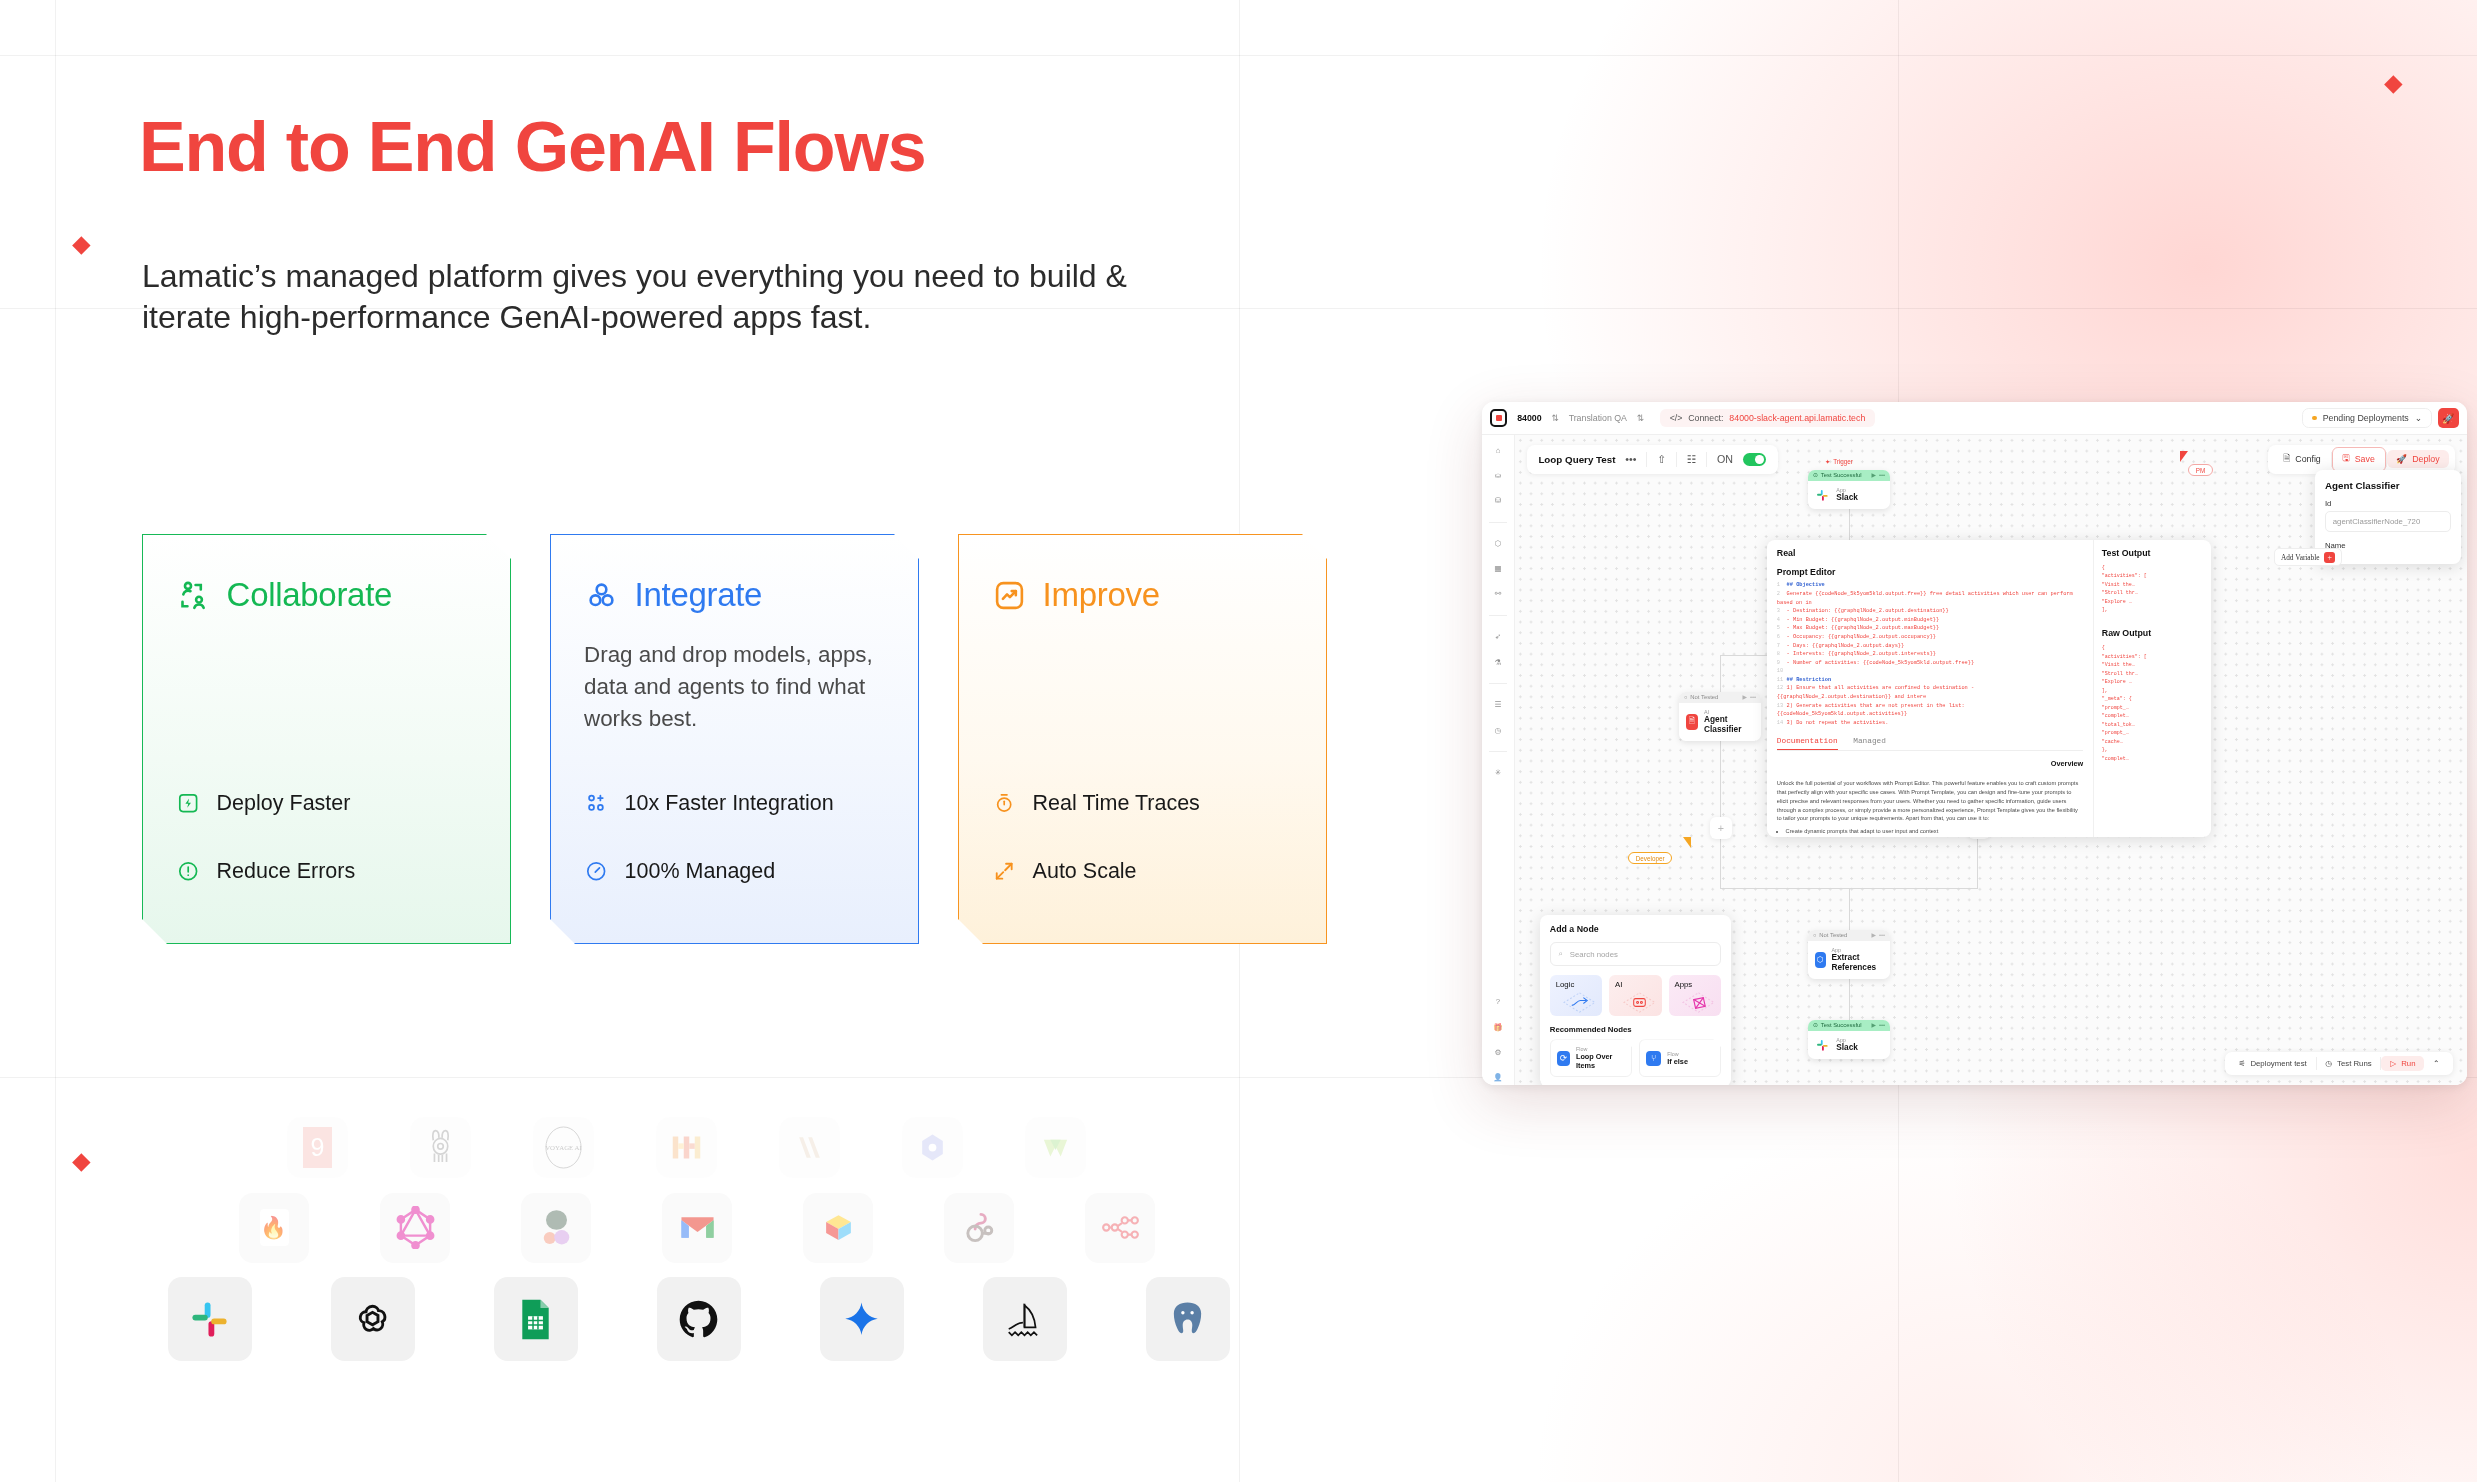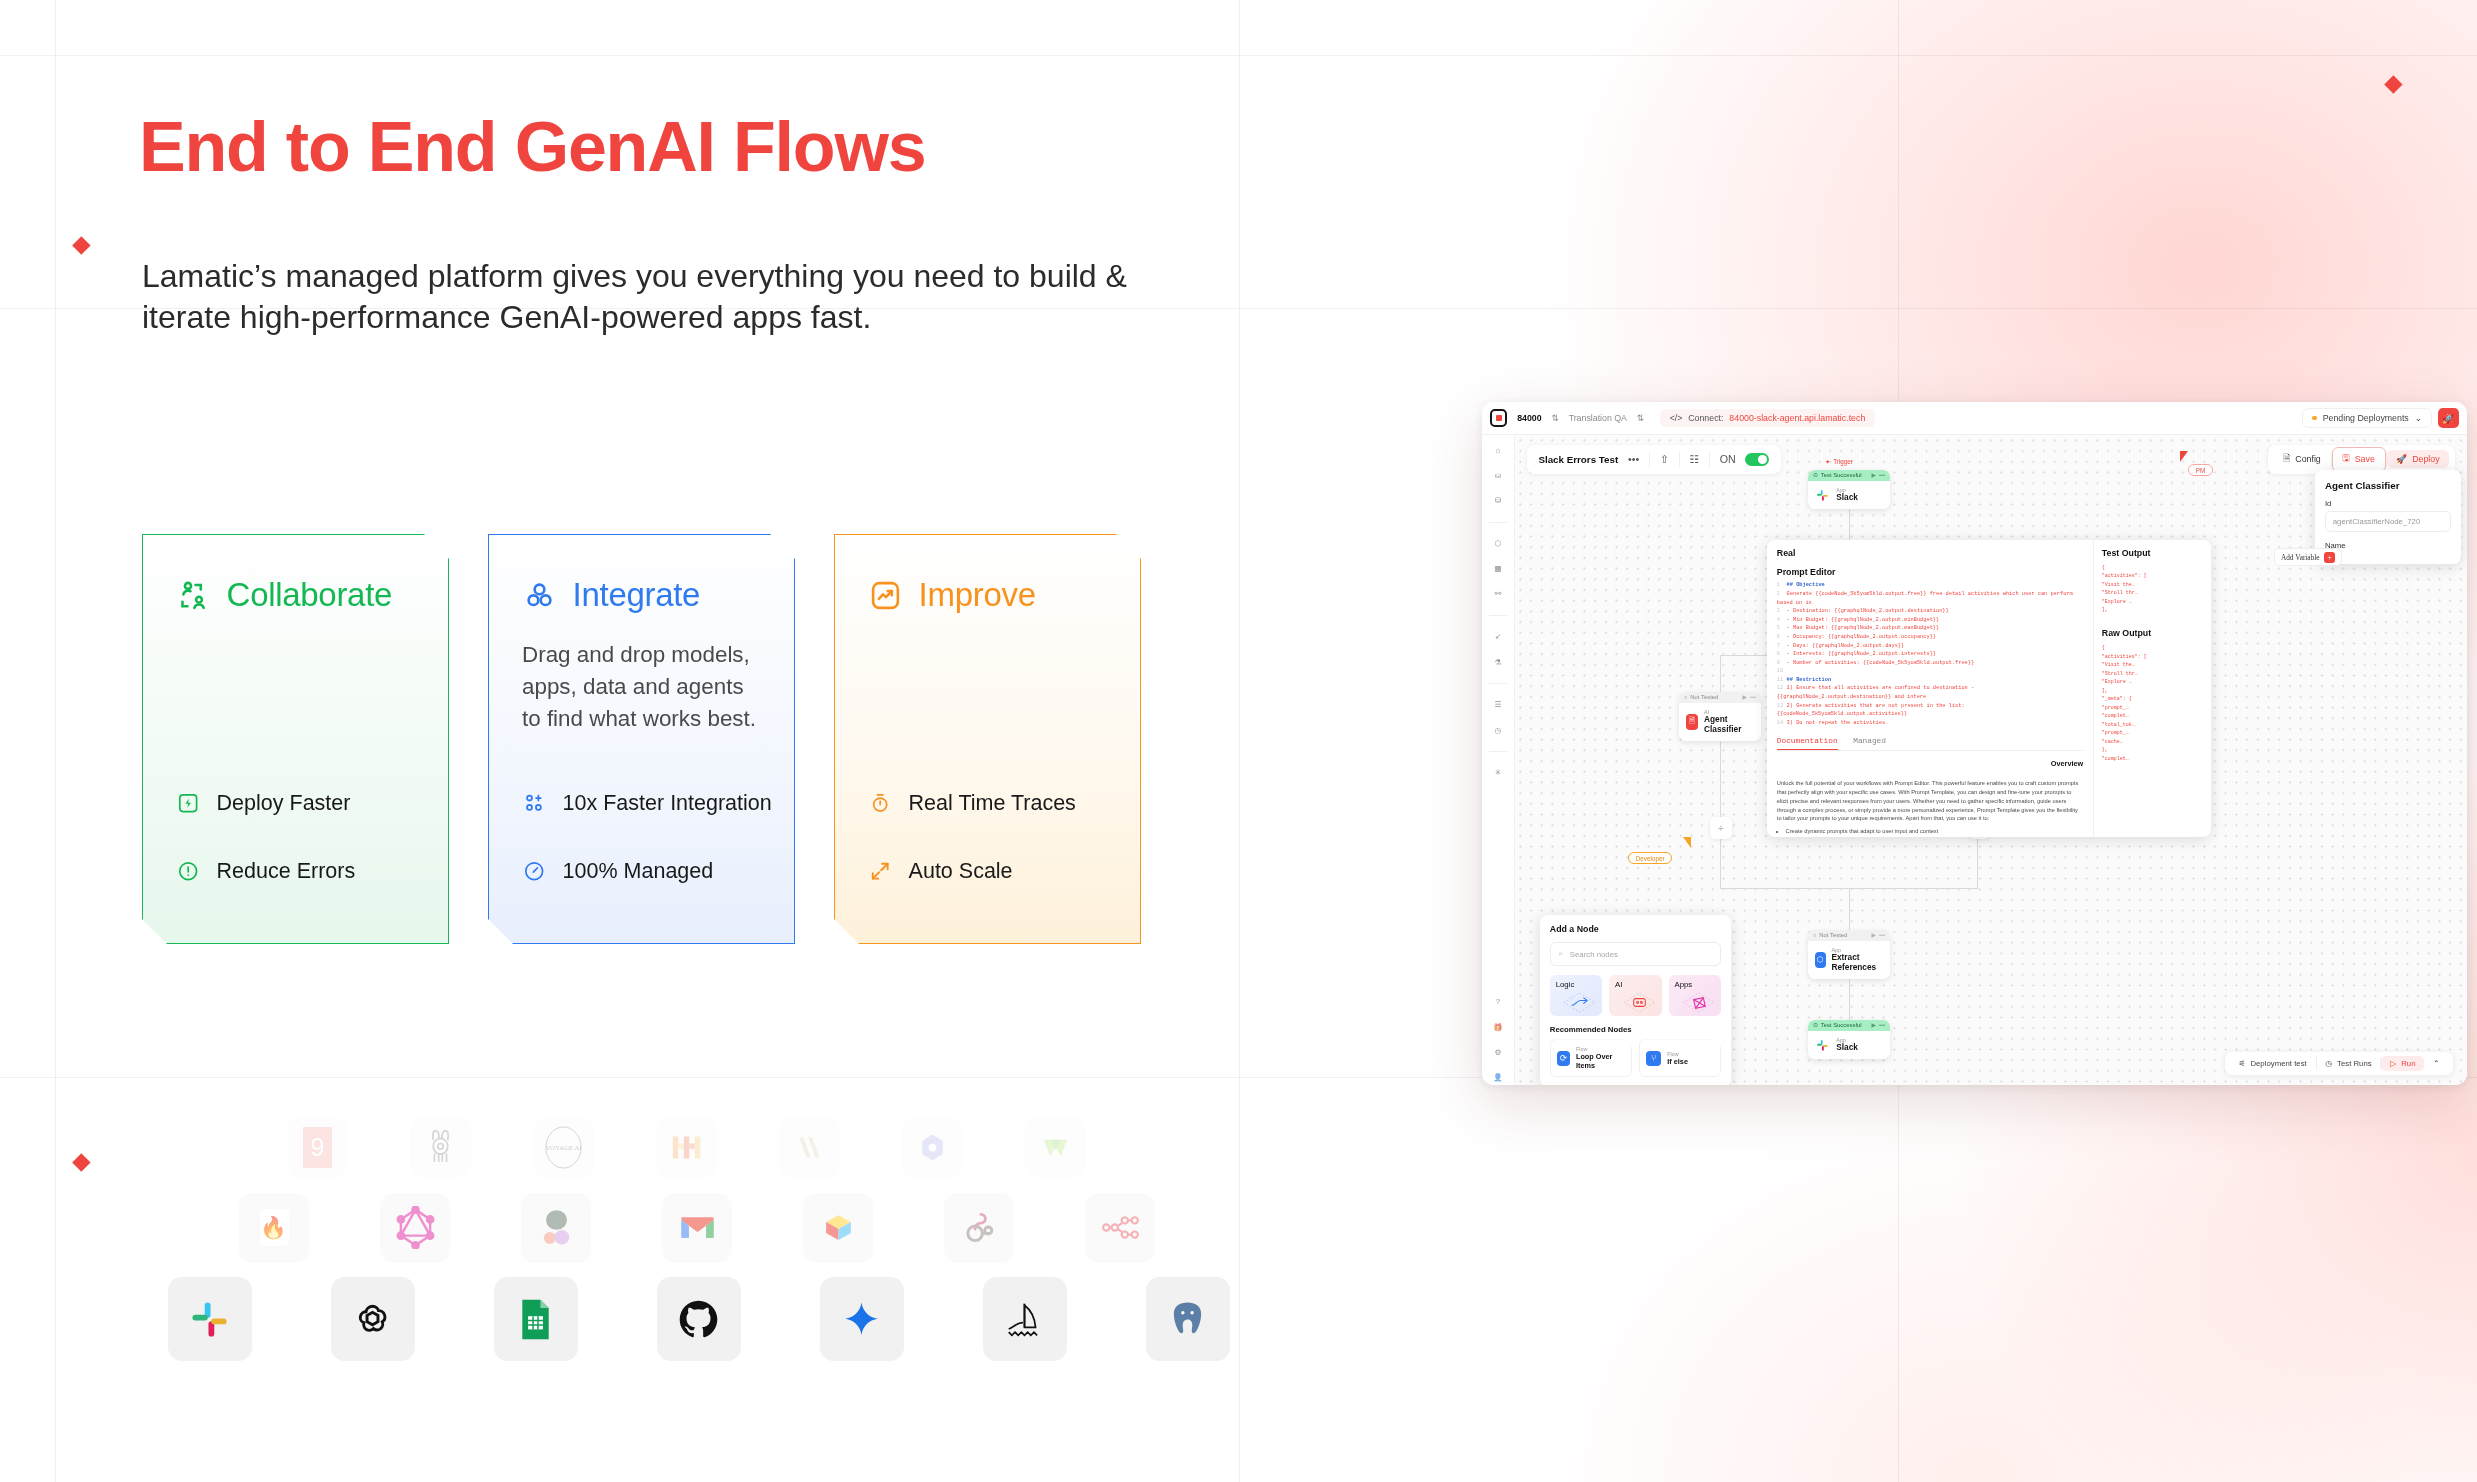--- a/index.html
+++ b/index.html
@@ -35,21 +35,21 @@
     letter-spacing:-1.2px;
   }
   .sub {
     position:absolute; left:142px; top:256px; width:1053px;
     font-size:32px; line-height:1.28; color:#2b2b2b; font-weight:400;
   }
 
   
   #cards { position:absolute; left:142px; top:534px; display:flex; gap:39px; }
   .card {
-    width:307px; height:410px; padding:41px 33px 0 33px;
+    width:369px; height:410px; padding:41px 33px 0 33px;
     border-width:1.6px; border-style:solid; position:relative;
     clip-path: polygon(0 0, calc(100% - 25px) 0, 100% 25px, 100% 100%, 25px 100%, 0 calc(100% - 25px));
   }
   .card .ctop { display:flex; align-items:center; gap:15.6px; }
   .card .cicon { width:35px; height:35px; display:flex; align-items:center; justify-content:center; }
   .card .ctitle { font-size:33px; font-weight:400; letter-spacing:-0.3px; }
   .card .cdesc { margin-top:25px; font-size:22.4px; line-height:1.42; color:#4a4a4a; }
   .card .clist { position:absolute; left:33px; bottom:59px; width:302px; }
   .card .crow { display:flex; align-items:center; gap:15.6px; margin-bottom:43px; }
   .card .crow:last-child { margin-bottom:0; }
@@ -552,21 +552,21 @@
       <span class="spacer"></span>
       <span class="si">?</span>
       <span class="si">🎁</span>
       <span class="si">⚙</span>
       <span class="si">👤</span>
     </div>
 
     <div class="canvas">
 
       <div class="flowbar">
-        <span class="ftitle">Slack Errors Test</span>
+        <span class="ftitle">Loop Query Test</span>
         <span class="fi">•••</span>
         <span class="fdiv"></span>
         <span class="fi">⇧</span>
         <span class="fdiv"></span>
         <span class="fi">☷</span>
         <span class="fdiv"></span>
         <span class="fi">ON</span>
         <span class="toggle"></span>
       </div>
 

